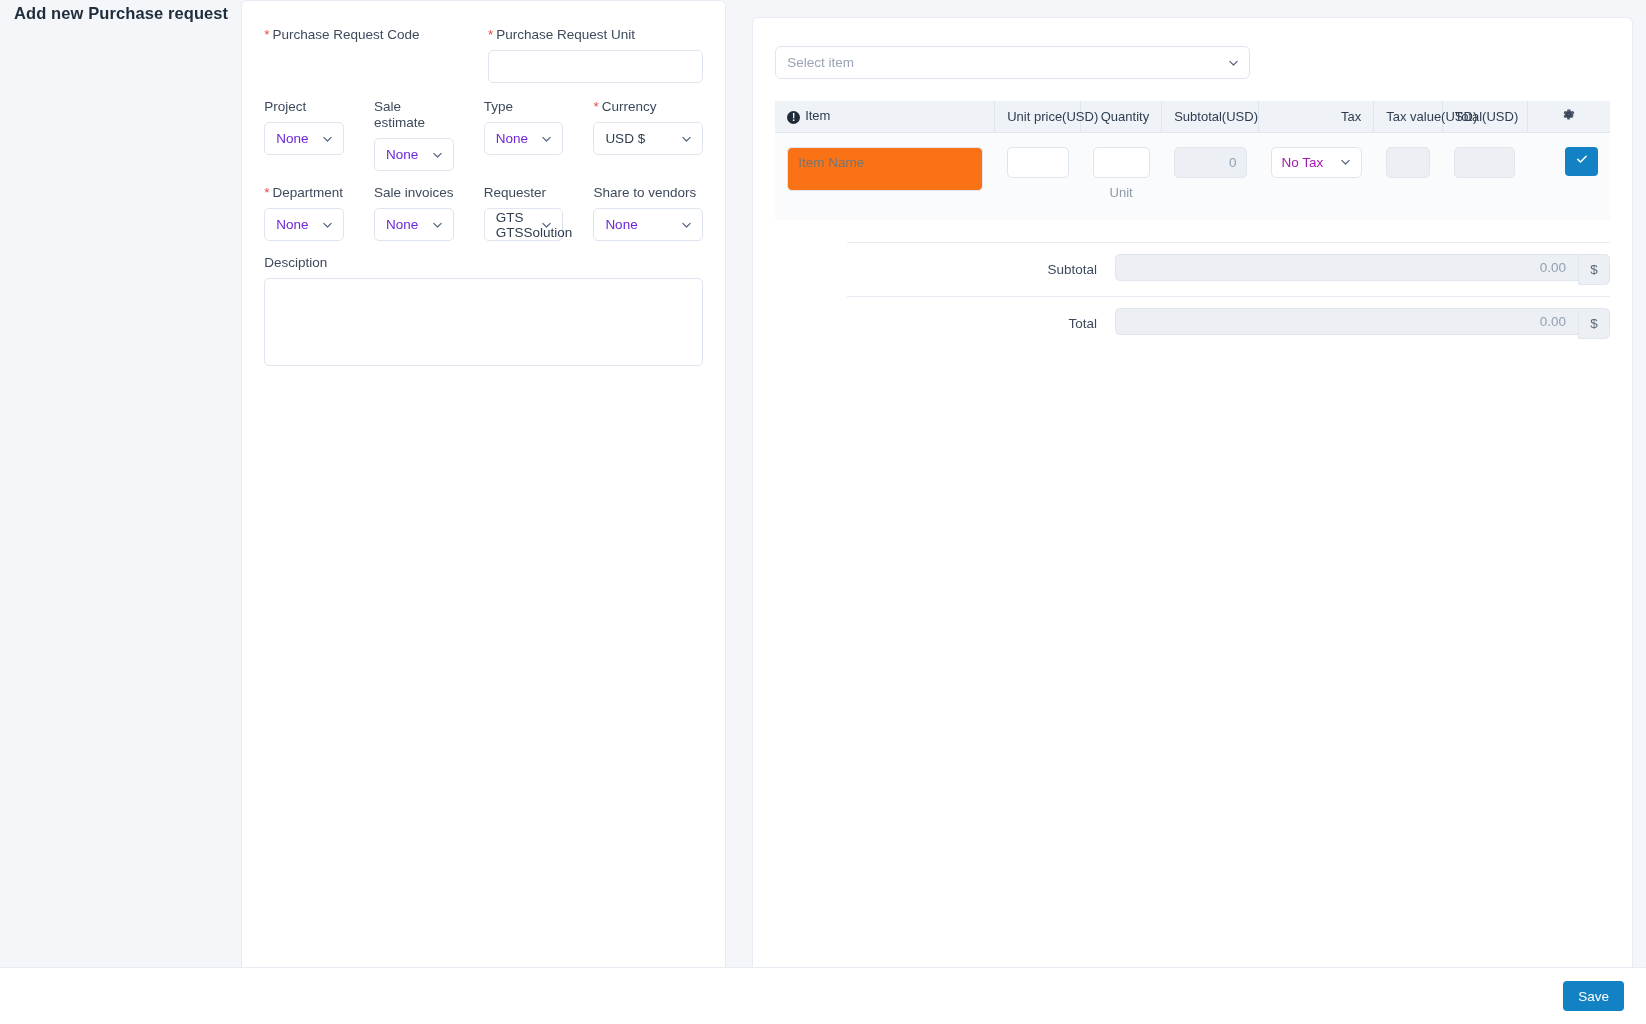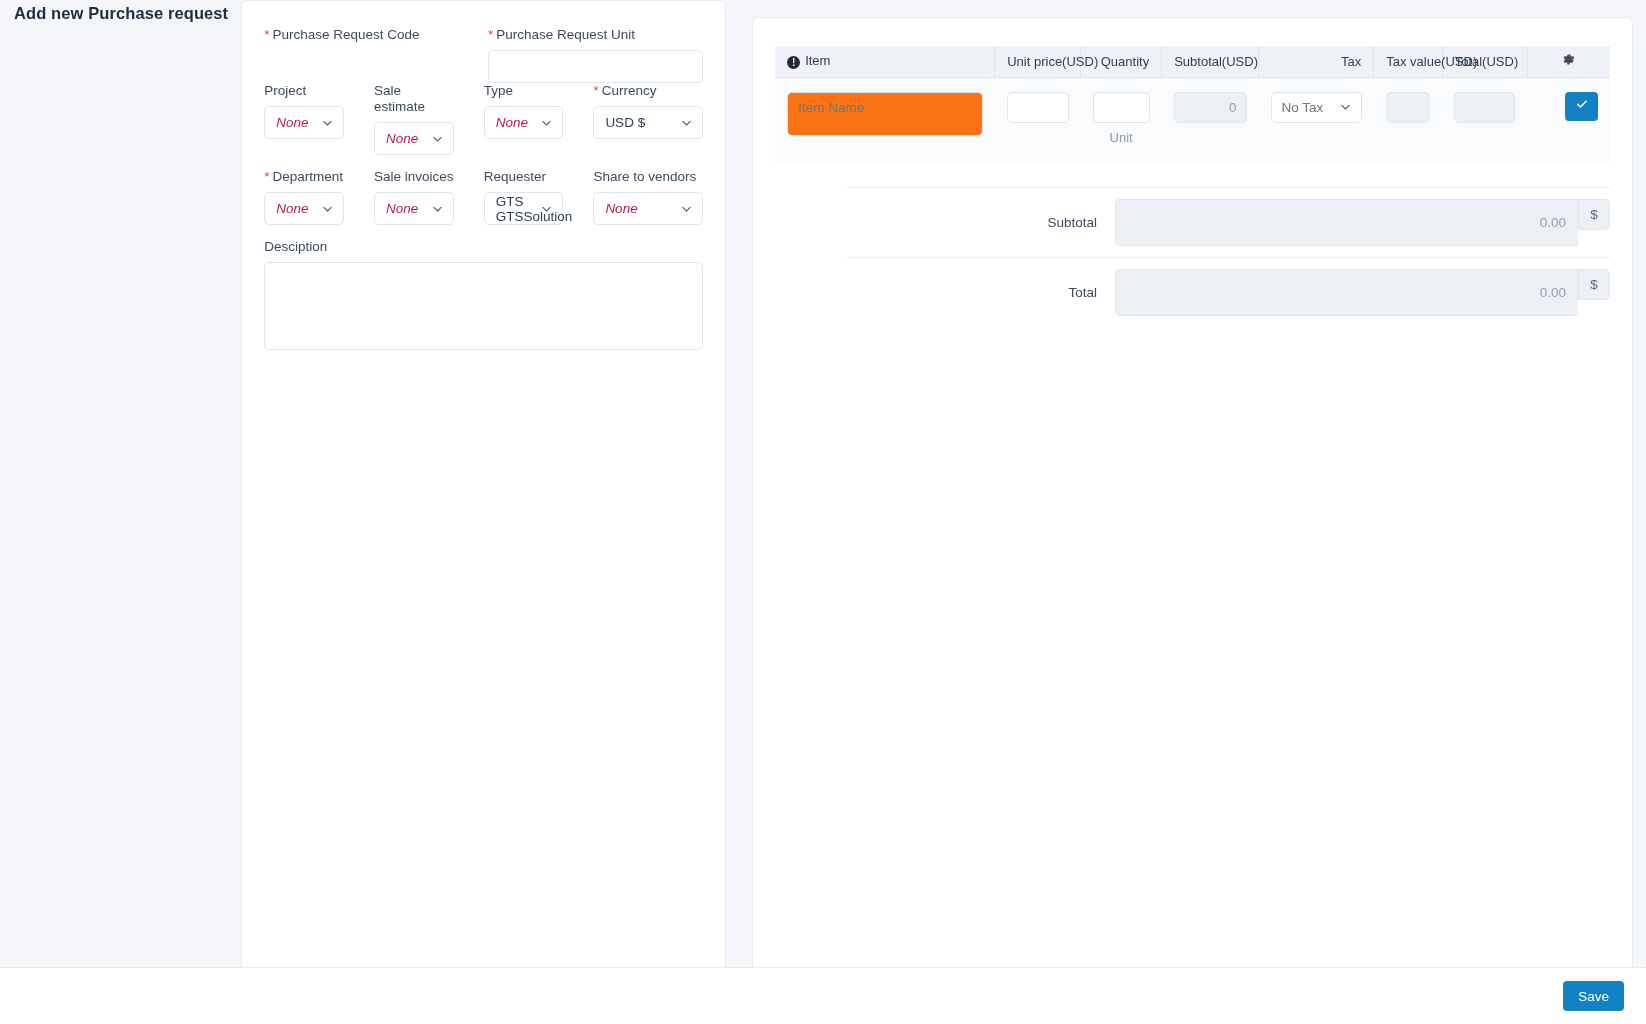--- a/index.html
+++ b/index.html
@@ -41,21 +41,21 @@
   .card.items {
     margin-top: 17px;
     padding: 28px 22px 10px 22px;
     flex: 1 1 auto;
     border-bottom: none;
     border-bottom-left-radius: 0;
     border-bottom-right-radius: 0;
   }
 
   
-  .row2 { display: flex; gap: 8px; margin-bottom: 0; }
+  .row2 { display: flex; gap: 8px; margin-bottom: 16px; }
   .col-half { width: 50%; padding-right: 0; }
   .col-half:first-child { padding-right: 30px; }
 
   .row4 { display: flex; margin-bottom: 14px; }
   .col-q { width: 25%; padding-right: 30px; }
   .col-q:last-child { padding-right: 0; }
 
   .field-label {
     font-size: 13.5px;
     color: #3d4a5c;
@@ -84,21 +84,21 @@
     color: #8d98a8;
     border-color: #dfe5ee;
   }
   .select {
     position: relative;
     padding-right: 30px;
     cursor: pointer;
     user-select: none;
   }
   .select .val { font-size: 13.5px; color: #2f3d50; }
-  .select .val.placeholder { color: #be185d; font-style: italic; }
+  .select .val.placeholder { color: #6d28d9; }
   .chev {
     position: absolute;
     right: 10px; top: 50%;
     transform: translateY(-50%);
     width: 11px; height: 11px;
     color: #55637a;
   }
   .chev svg { display: block; }
 
   .desc-label { margin-top: 4px; }
@@ -210,21 +210,21 @@
   }
   .tax-select {
     width: 100%; height: 31px;
     border: 1px solid #dfe5ee;
     border-radius: 5px;
     background: #fff;
     display: flex; align-items: center;
     padding: 0 26px 0 10px;
     position: relative;
     font-size: 13.5px;
-    color: #737373;
+    color: #a21caf;
     cursor: pointer;
   }
   .check-btn {
     width: 33px; height: 29px;
     background: #1282c5;
     border: none;
     border-radius: 4px;
     color: #fff;
     display: flex; align-items: center; justify-content: center;
     cursor: pointer;
@@ -246,21 +246,21 @@
     padding-right: 18px;
     font-size: 13.5px;
     color: #3d4a5c;
   }
   .total-field {
     flex: 1 1 auto;
     display: flex;
   }
   .total-input {
     flex: 1 1 auto;
-    height: 47px;
+    height: 27px;
     border: 1px solid #e1e6ee;
     border-right: none;
     border-radius: 5px 0 0 5px;
     background: #eceff4;
     text-align: right;
     padding: 0 12px;
     font-size: 13.5px;
     color: #93a0b2;
     font-family: "Liberation Sans", sans-serif;
     outline: none;
@@ -417,20 +417,30 @@
     </div>
 
     <div>
       <label class="field-label desc-label">Desciption</label>
       <textarea class="textarea" placeholder="" style=""></textarea>
     </div>
   </div>
 
   <div class="card items">
 
+    <div class="select-item-wrap">
+      <div class="select-item">
+        <span>Select item</span>
+        <span class="chev">
+            <svg viewBox="0 0 12 12" width="11" height="11">
+              <path d="M2 4.2 L6 8.2 L10 4.2" fill="none" stroke="currentColor" stroke-width="1.3" stroke-linecap="round" stroke-linejoin="round"></path>
+            </svg>
+          </span>
+      </div>
+    </div>
 
     <table class="items-table">
       <colgroup>
         <col style="width:26.3%">
           <col style="width:10.3%">
           <col style="width:9.7%">
         <col style="width:11.6%">
           <col style="width:13.8%">
           <col style="width:8.2%">
         <col style="width:10.2%">

